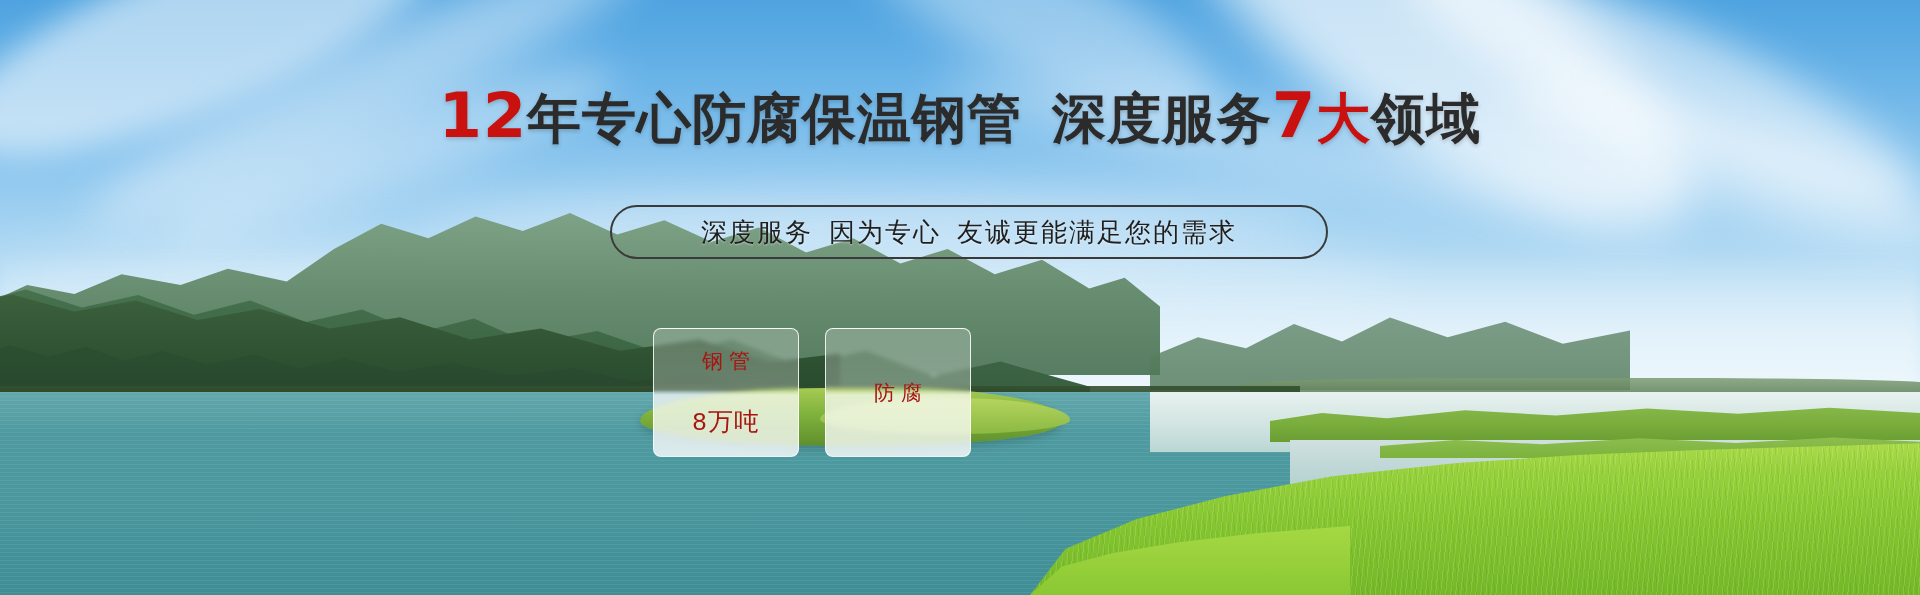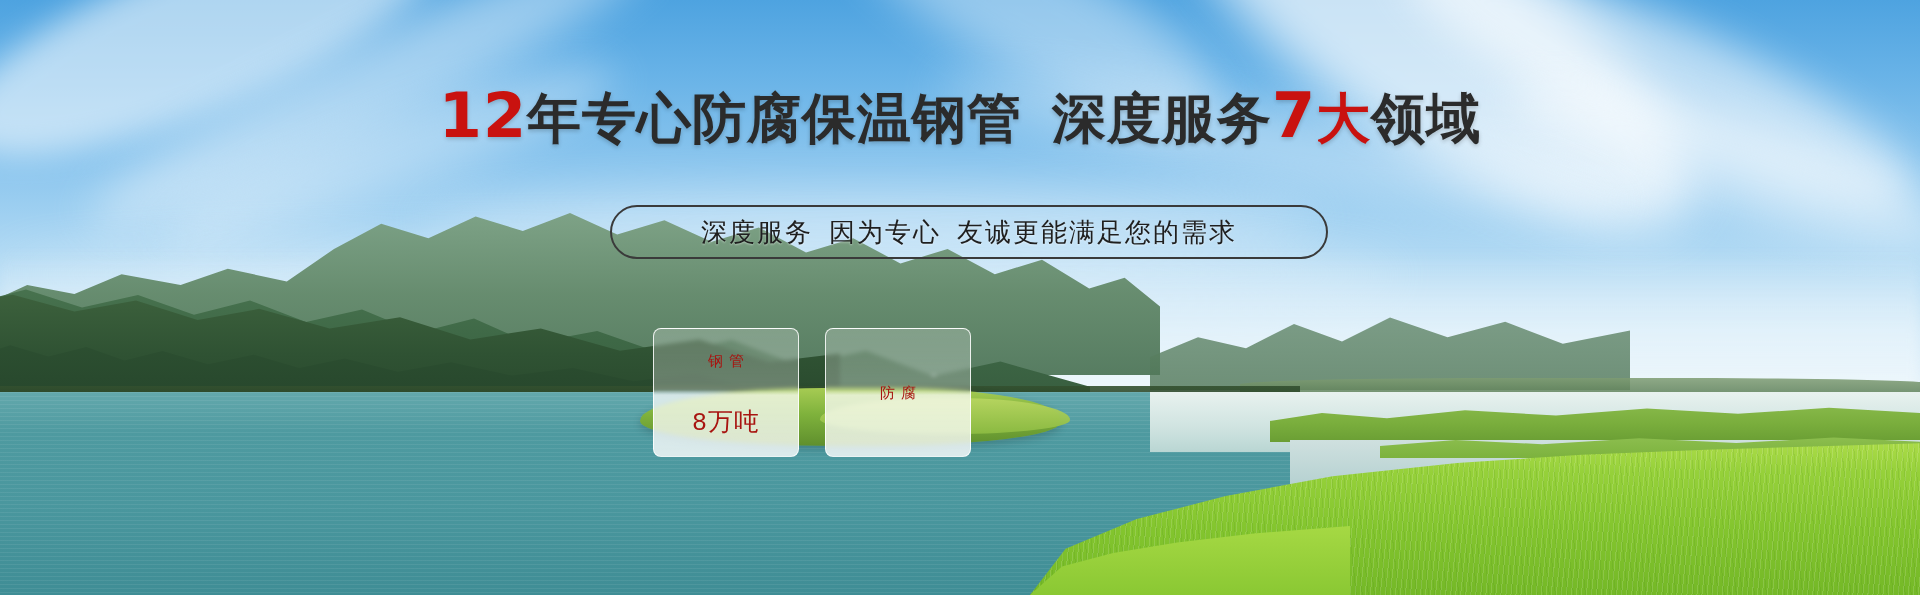--- a/index.html
+++ b/index.html
@@ -151,21 +151,21 @@
   
   .cards { position:absolute; left:653px; top:328px; width:492px; height:129px;
     display:flex; gap:26px; }
   .card { position:relative; width:146px; height:129px;
     background:linear-gradient(180deg,rgba(255,255,255,.22) 0%,
       rgba(255,255,255,.30) 48%,rgba(255,255,255,.72) 52%,
       rgba(255,255,255,.80) 100%);
     border:1px solid rgba(255,255,255,.85); border-radius:8px;
     display:flex; flex-direction:column; align-items:center;
     justify-content:center; backdrop-filter:blur(2px); }
-  .card-label { font-size:15px; color:#a81410; letter-spacing:6px;
+  .card-label { font-size:21px; color:#a81410; letter-spacing:6px;
     text-indent:6px; height:64px; line-height:64px;
     font-family:"DejaVu Sans","Liberation Sans",sans-serif; }
   .card-value { font-size:25px; color:#a81410; letter-spacing:1px;
     height:65px; line-height:62px;
     font-family:Liberation Mono, monospace; }
   .card-value sup { font-size:15px; vertical-align:super; }
 </style>
 </head>
 <body>
 

